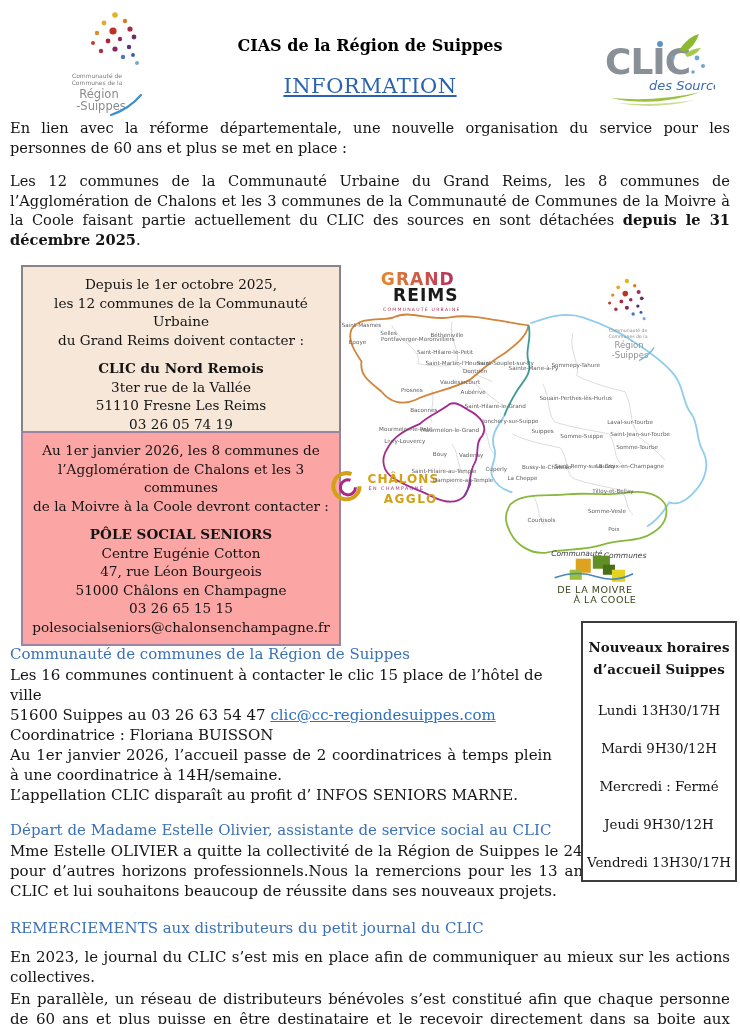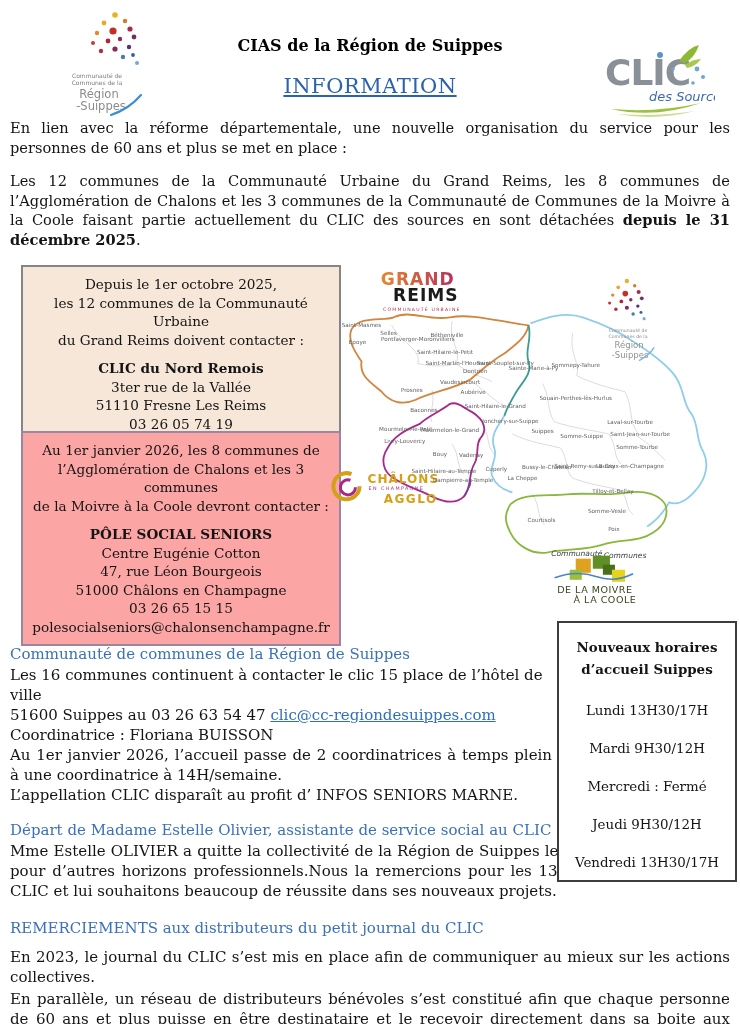--- a/index.html
+++ b/index.html
@@ -9,21 +9,21 @@
     color:#141414;
   }
   .page{position:relative;width:740px;height:1024px;}
 
   
   .header{position:relative;height:118px;}
   .logo-suippes{position:absolute;left:55px;top:8px;}
   .header-center{position:absolute;left:170px;right:170px;top:36px;text-align:center;}
   .doc-title{font-weight:bold;font-size:16px;color:#000;}
   .info-title{margin-top:19px;font-weight:normal;font-size:21px;color:#2a62ae;text-decoration:underline;letter-spacing:.5px;}
-  .logo-clic{position:absolute;right:25px;top:39px;}
+  .logo-clic{position:absolute;right:25px;top:28px;}
 
   
   .bodytext{padding:0 10px;}
   p.doc{margin:0 0 14px 0;font-size:14.6px;line-height:19.5px;text-align:justify;}
   .b{font-weight:bold;}
 
   
   .columns{position:relative;height:352px;}
   .contact-box{
     position:absolute;left:21px;width:320px;box-sizing:border-box;
@@ -32,21 +32,21 @@
   }
   .box-peach{top:2px;background:#f7e7d8;min-height:158px;}
   .box-pink{top:168px;background:#fca5a5;border-color:#9a85a2;min-height:176px;}
   .box-name{font-weight:bold;margin-top:10px;}
   .map-wrap{position:absolute;left:330px;top:0;width:370px;height:352px;}
   .commune-label{font-size:5.6px;fill:#606060;text-anchor:middle;font-family:"DejaVu Sans",sans-serif;}
 
   
   .lower{position:relative;padding:0 10px;margin-top:30px;}
   .horaires{
-    position:absolute;right:3px;top:-24px;width:180px;box-sizing:border-box;
+    position:absolute;right:3px;top:-24px;width:156px;box-sizing:border-box;
     border:2px solid #3d3d3d;background:#fff;text-align:center;
     padding:13px 4px 10px 4px;font-size:13.4px;
   }
   .horaires .t{font-weight:bold;line-height:22px;}
   .horaires .row{margin-top:23px;}
 
   .section-heading{color:#3a71b9;font-weight:normal;font-size:15px;margin:16px 0 2px 0;}
   .suippes-lines{width:542px;font-size:15px;line-height:20px;}
   .jst{text-align:justify;}
   a.maillink{color:#2e6fbe;text-decoration:underline;}

